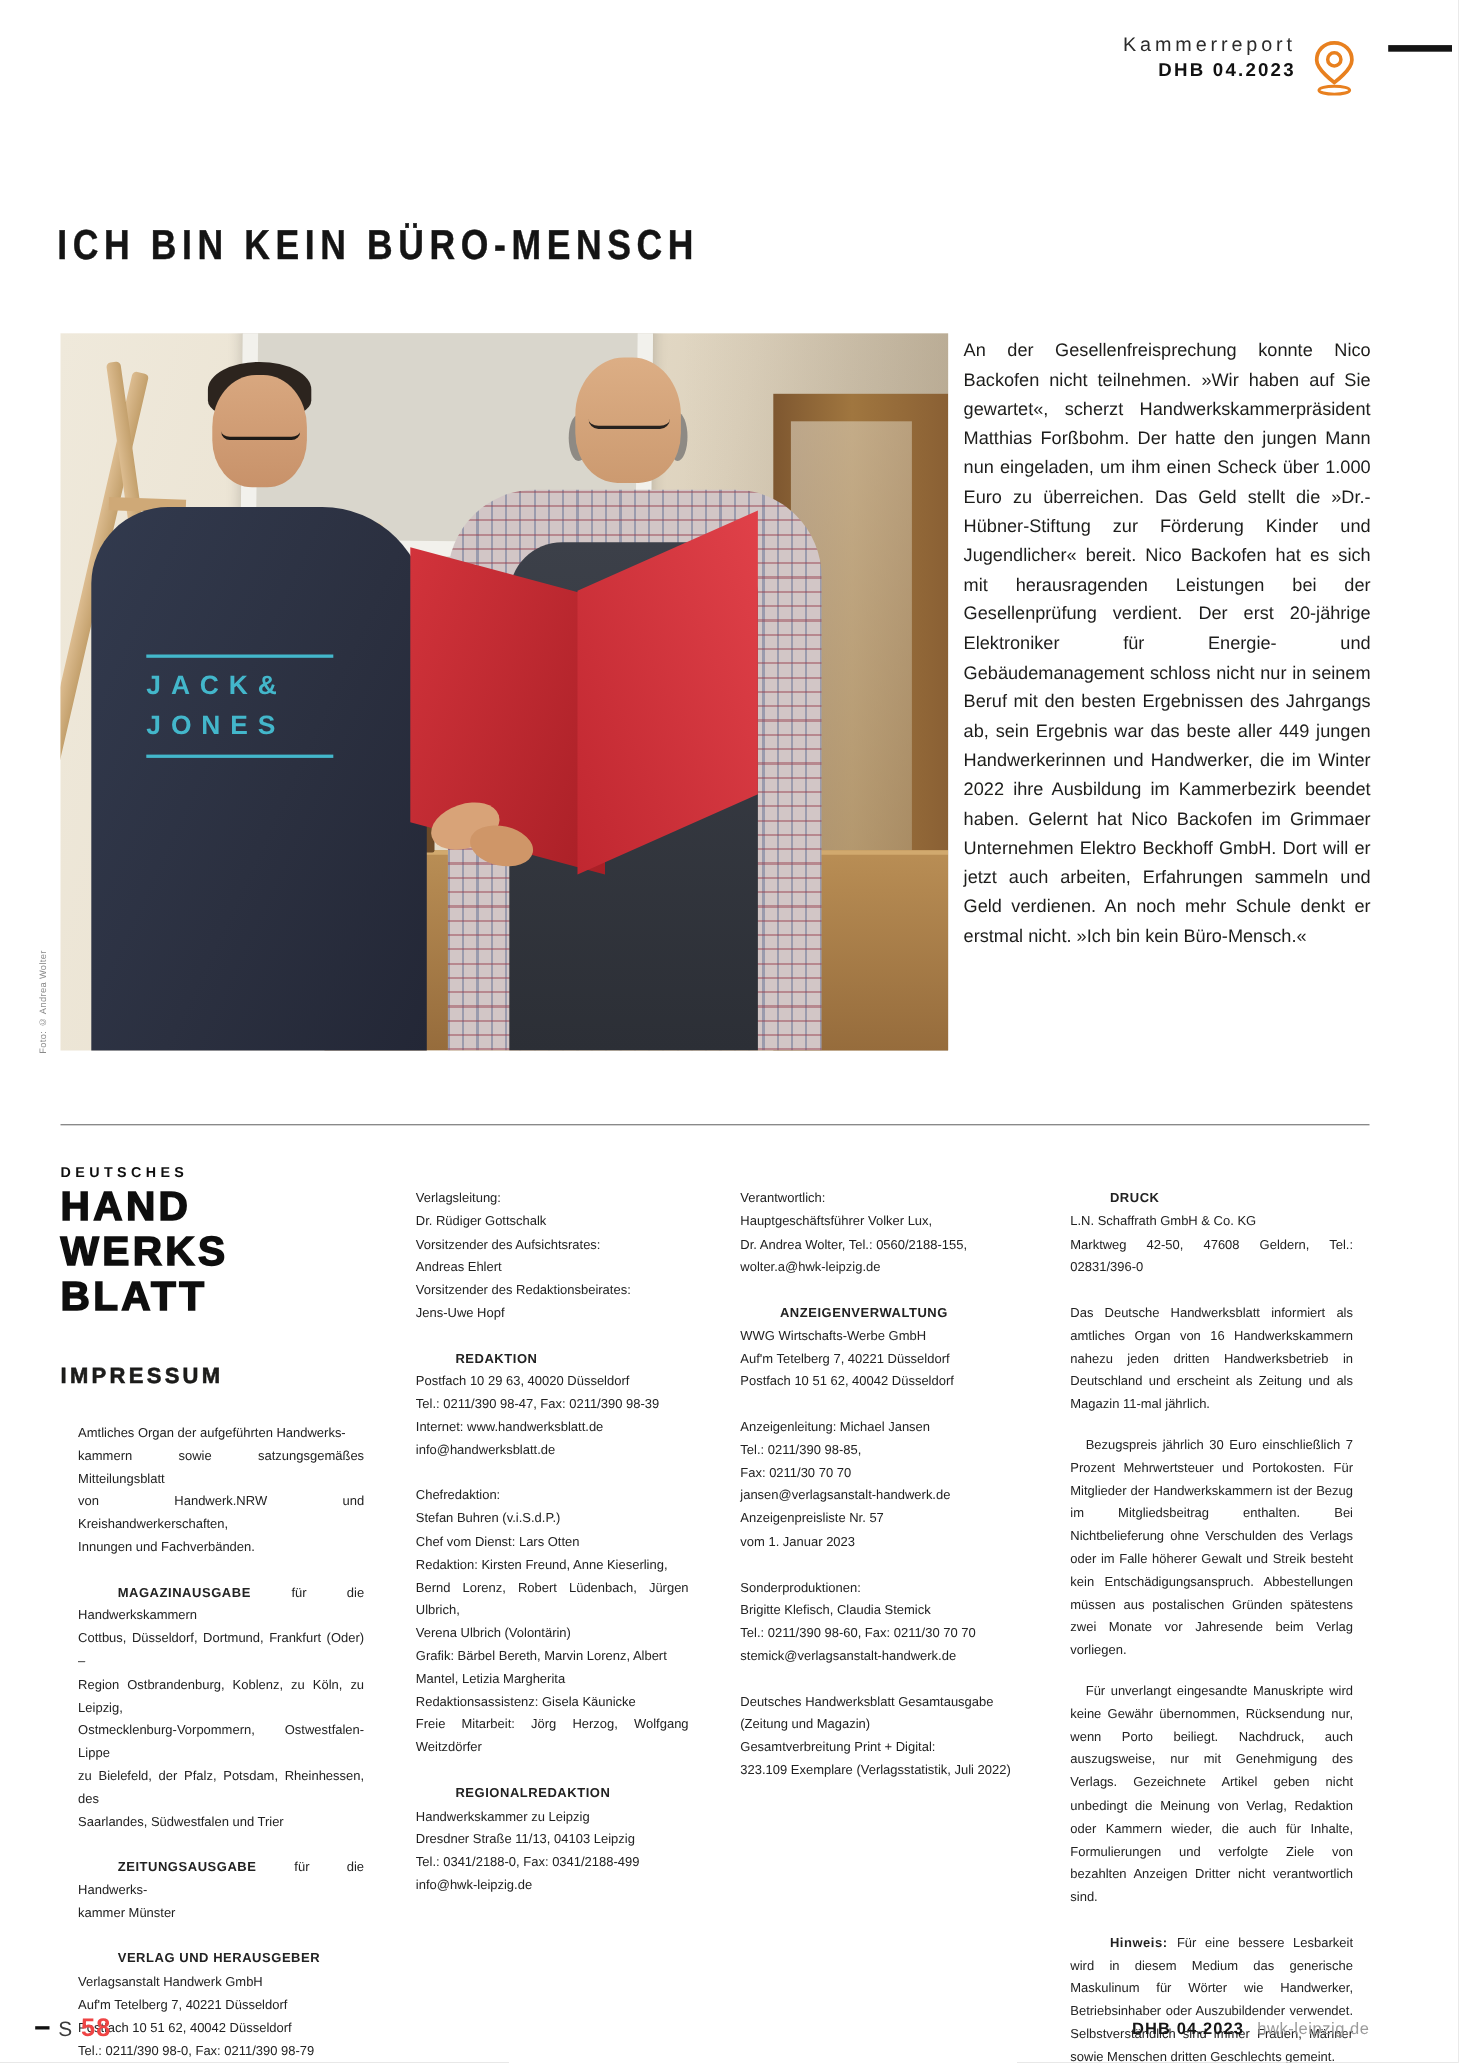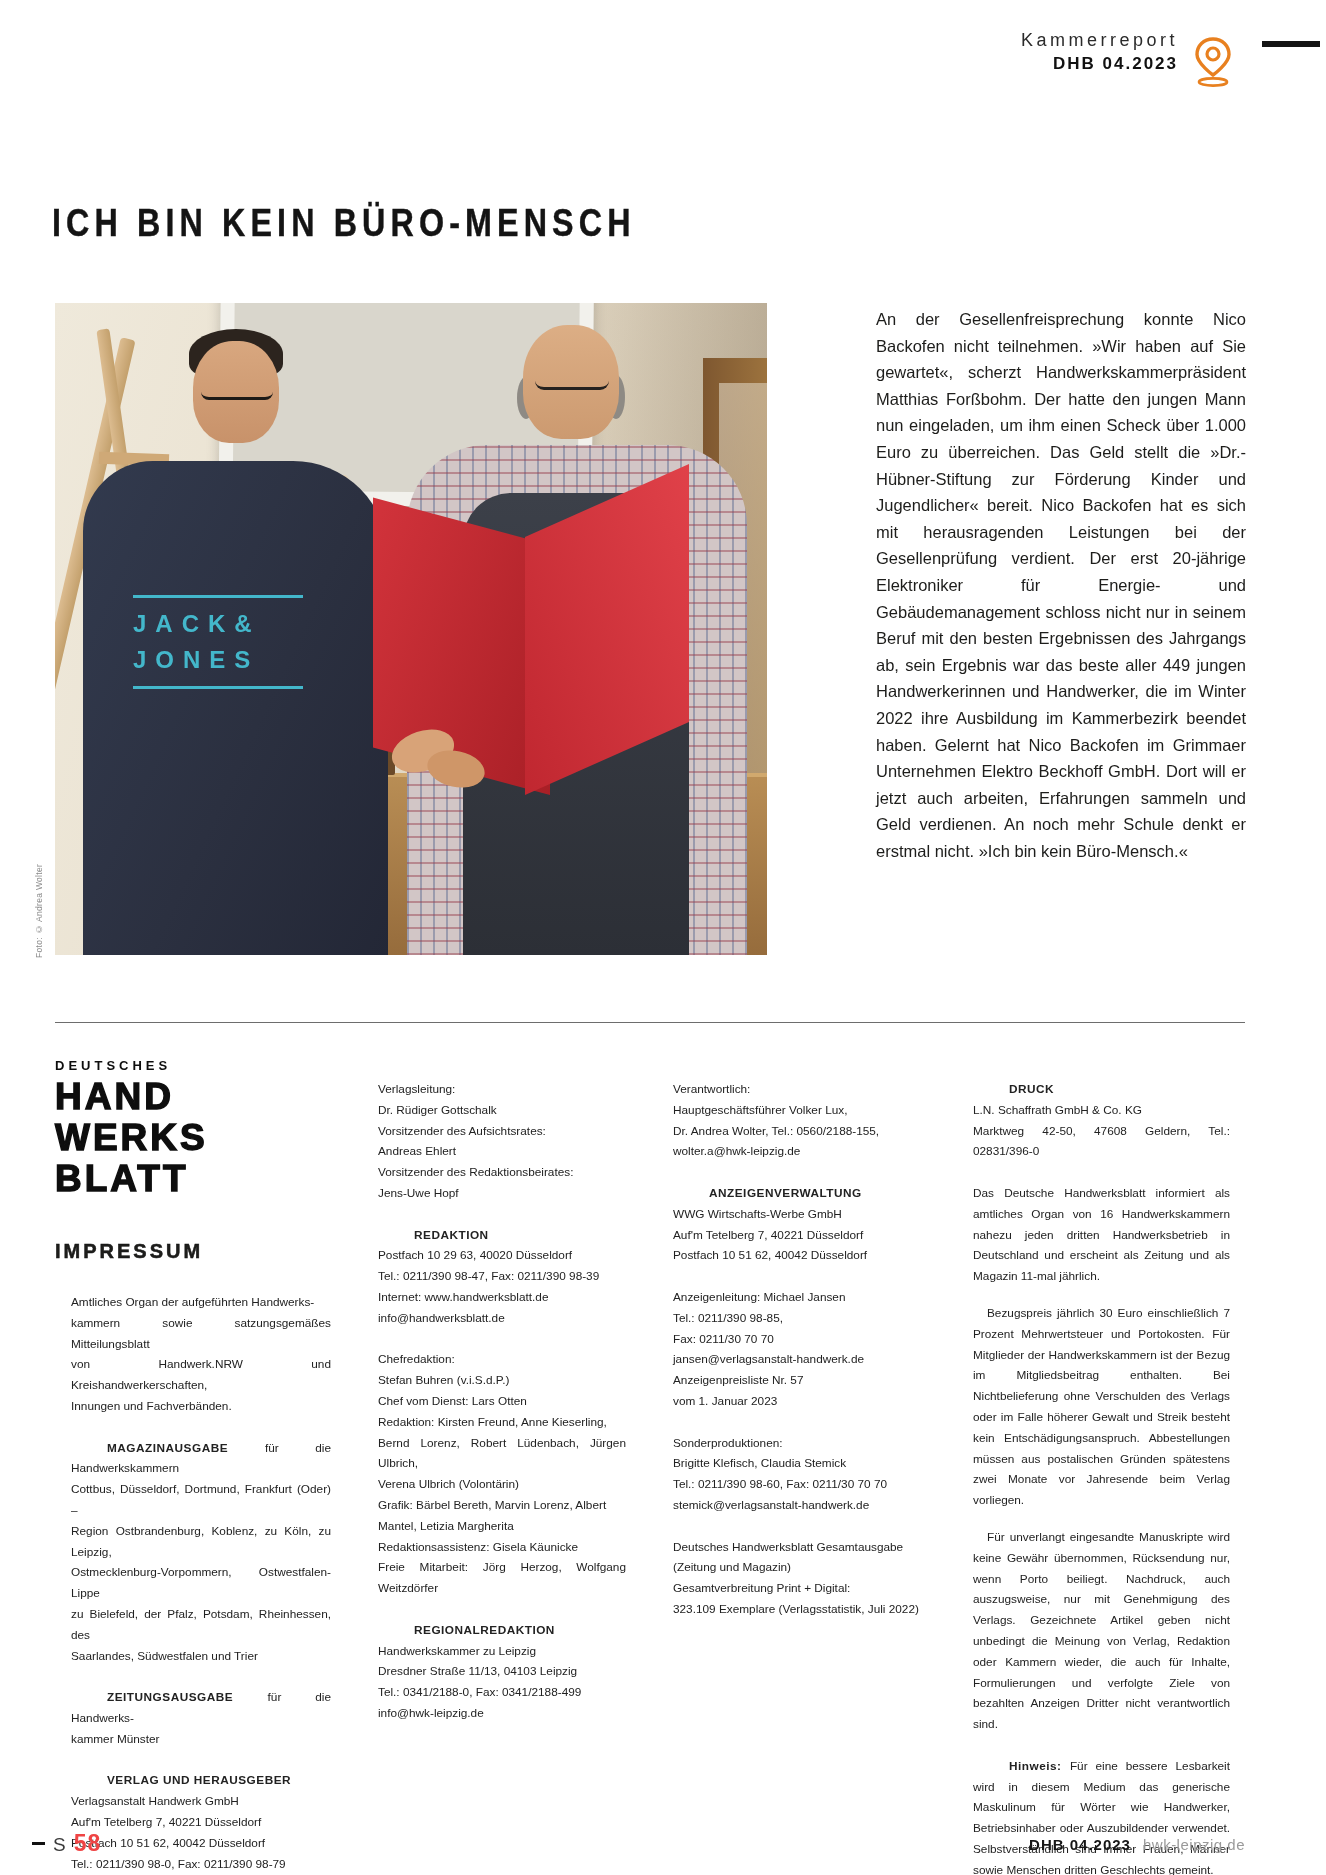--- a/index.html
+++ b/index.html
@@ -12,21 +12,21 @@
   .kicker{font-size:18px;letter-spacing:3.5px;color:#2b2b2b;}
   .issue{font-size:17px;font-weight:bold;letter-spacing:2px;color:#111;margin-top:3px;}
   .hdr-bar{position:absolute;left:1262px;top:41px;width:58px;height:6px;background:#141414;}
 
   
   .title{position:absolute;left:52px;top:202px;width:820px;font-size:38px;font-weight:bold;
          letter-spacing:6px;transform:scaleX(.85);transform-origin:left top;color:#141414;
          -webkit-text-stroke:.4px #141414;white-space:nowrap;}
 
   
-  .photo{position:absolute;left:55px;top:303px;width:712px;height:652px;overflow:hidden;
+  .photo{position:absolute;left:55px;top:303px;width:807px;height:652px;overflow:hidden;
          background:linear-gradient(105deg,#efe9db 0%,#eae2d1 35%,#ddd2bd 65%,#c2b49a 100%);}
   .ph-shade{position:absolute;right:0;top:0;width:30%;height:100%;
             background:linear-gradient(90deg,rgba(90,70,50,0) 0%,rgba(90,70,50,.18) 100%);}
   .frame{position:absolute;left:165px;top:-75px;width:345px;height:250px;background:#d9d6cc;
          border:14px solid #f2f1ec;box-shadow:0 6px 14px rgba(0,0,0,.20);transform:rotate(.6deg);}
   .easel-leg{position:absolute;background:linear-gradient(90deg,#dcbc90,#c3a06c);border-radius:4px;}
   .leg1{left:14px;top:30px;width:15px;height:460px;transform:rotate(13deg);}
   .leg2{left:74px;top:24px;width:13px;height:470px;transform:rotate(-8deg);}
   .leg3{left:44px;top:150px;width:70px;height:12px;background:#cfa977;transform:rotate(2deg);}
   .cabinet{position:absolute;left:648px;top:55px;width:159px;height:597px;

